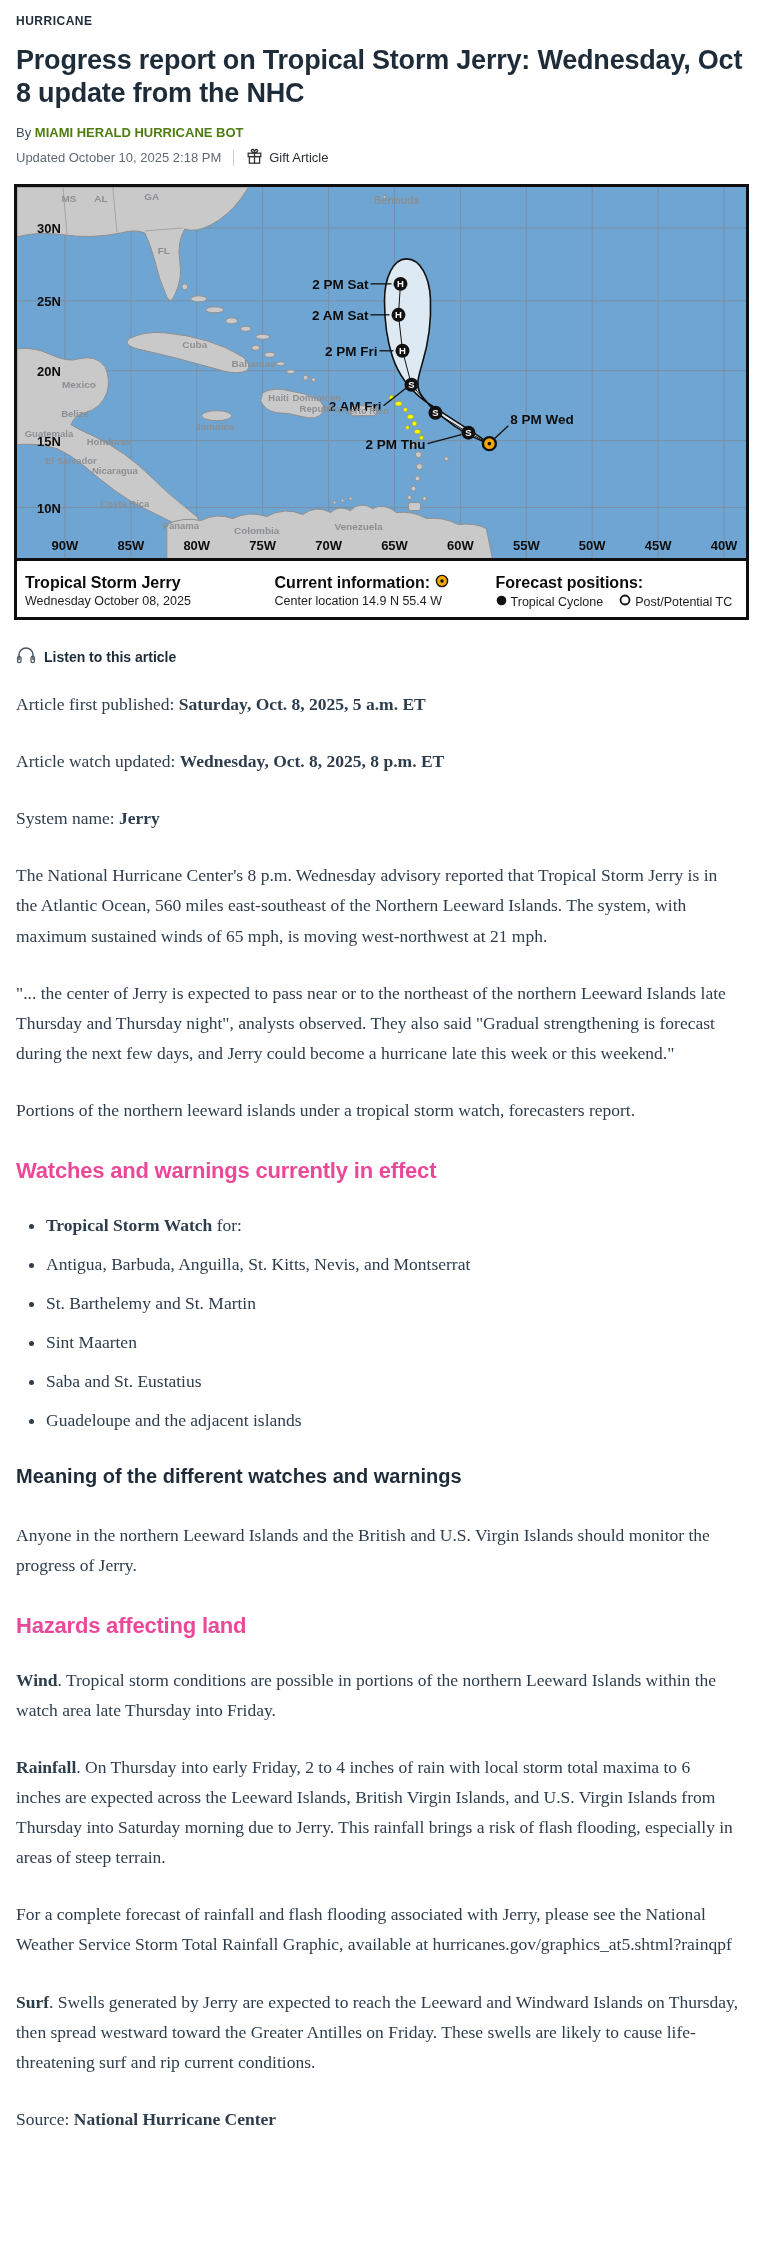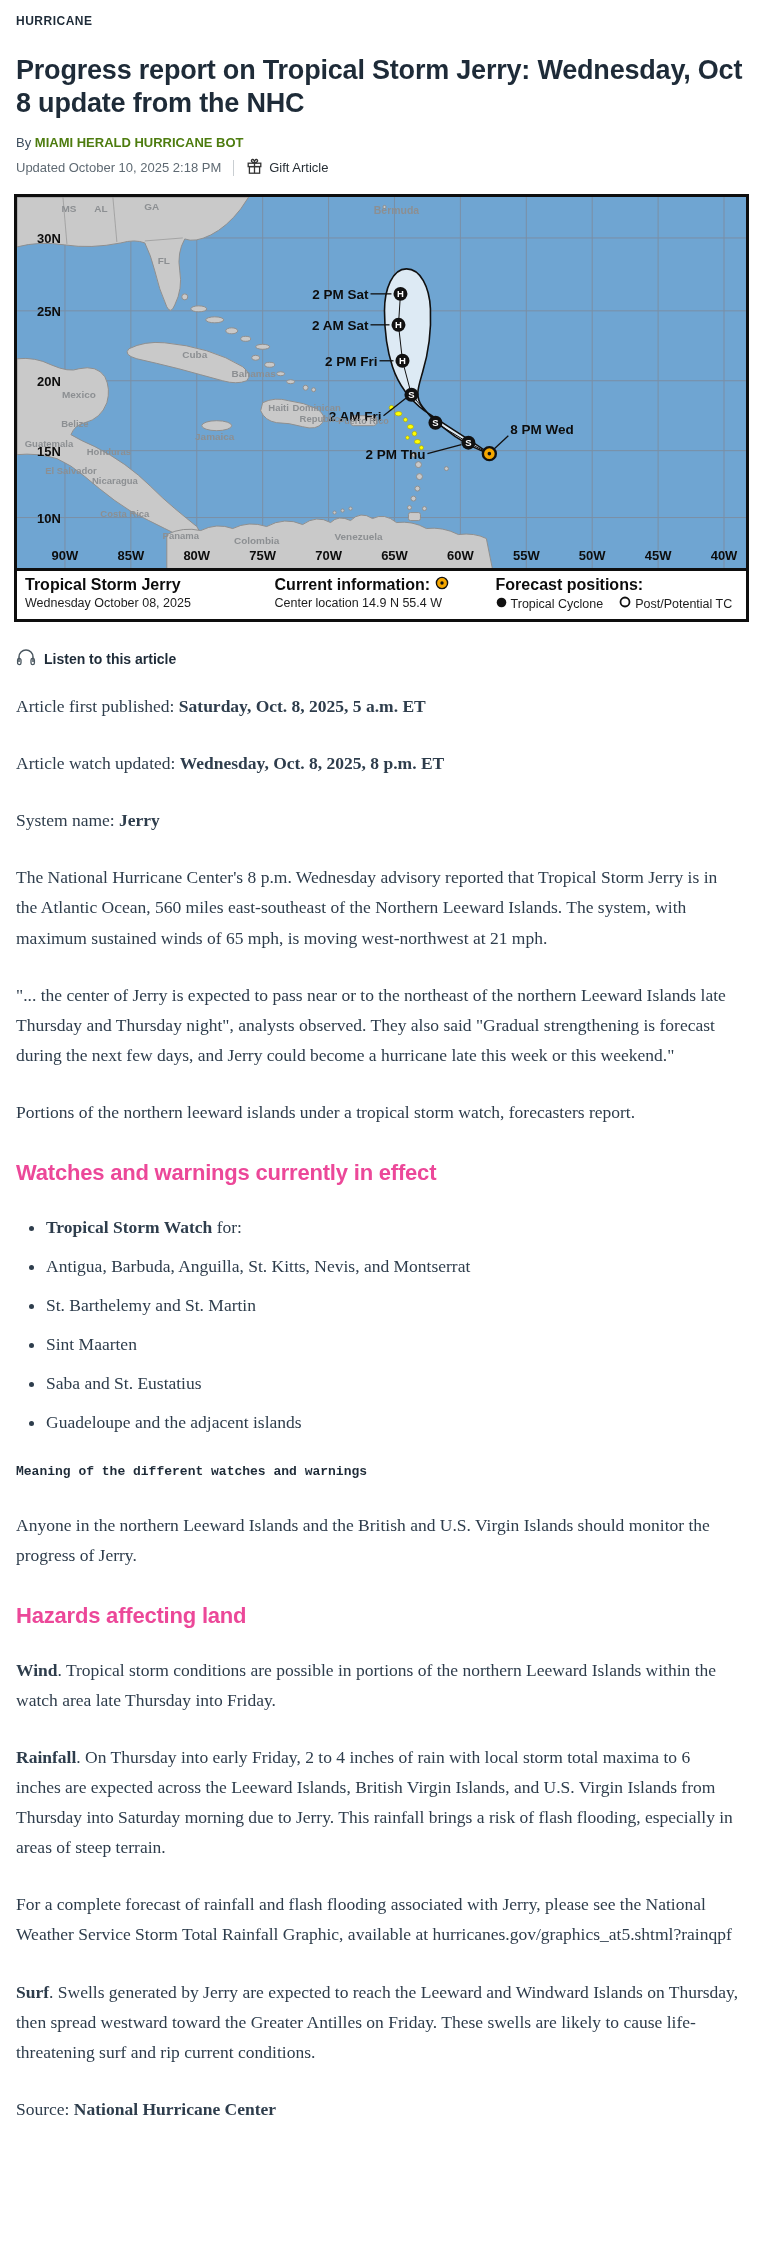--- a/index.html
+++ b/index.html
@@ -1,49 +1,49 @@
 <!DOCTYPE html>
 <html><head>
 <meta charset="utf-8">
 <style>
   html,body{margin:0;padding:0;background:#ffffff;}
   body{width:763px;font-family:"Liberation Sans",sans-serif;color:#1e2b38;}
   .page{width:763px;overflow:hidden;}
 
   
   .kicker{margin:14px 16px 10px;font-size:12px;font-weight:bold;letter-spacing:.5px;color:#1e2b38;text-decoration:none;display:inline-block;}
-  h1.title{margin:16px 16px 14px;font-size:27px;line-height:1.24;font-weight:bold;color:#1e2b38;letter-spacing:-.2px;}
+  h1.title{margin:6px 16px 14px;font-size:27px;line-height:1.24;font-weight:bold;color:#1e2b38;letter-spacing:-.2px;}
   .byline{margin:0 16px 8px;font-size:13px;color:#3e4e5e;}
   .byline b{color:#4d7c0f;}
   .meta-row{margin:0 16px 16px;display:flex;align-items:center;font-size:13px;color:#5f6a73;}
   .meta-sep{width:1px;height:16px;background:#c9ced2;margin:0 12px;}
   .gift-btn{display:flex;align-items:center;gap:6px;color:#272f36;cursor:pointer;background:none;border:none;font-size:13px;font-family:"Liberation Sans",sans-serif;padding:0;}
 
   
   .map-wrap{margin:4px 14px 26px;border:3px solid #0e0e0e;}
   .map-svg{display:block;width:100%;height:auto;background:#6fa5d2;}
-  .map-legend{display:flex;border-top:3px solid #0e0e0e;background:#ffffff;padding:4px 8px 6px;align-items:flex-start;}
+  .map-legend{display:flex;border-top:3px solid #0e0e0e;background:#ffffff;padding:12px 8px 6px;align-items:flex-start;}
   .leg-col{line-height:1.25;}
   .leg-col.c1{flex:0 0 35%;}
   .leg-col.c2{flex:0 0 31%;}
   .leg-col.c3{flex:1;}
   .leg-title{font-size:16px;font-weight:bold;color:#0c0c0c;display:flex;align-items:center;gap:5px;}
   .leg-sub{font-size:12.5px;color:#1c1c1c;margin-top:1px;display:flex;align-items:center;gap:4px;flex-wrap:wrap;}
   .leg-sub .gap{width:8px;display:inline-block;}
 
   
   .listen-row{margin:0 16px 22px;display:flex;align-items:center;gap:8px;font-size:14px;font-weight:bold;color:#1e2b38;cursor:pointer;}
 
   
   .article{margin:0 24px 0 16px;font-family:"Liberation Serif","DejaVu Serif",serif;font-size:17.5px;line-height:1.72;color:#2e3d4c;}
   .article p{margin:0 0 27px;}
   .article h2{font-family:"Liberation Sans",sans-serif;font-size:22px;color:#ec4899;margin:18px 0 20px;letter-spacing:-.2px;}
   .article ul{margin:0 0 24px;padding-left:30px;}
   .article li{margin:0 0 9px;}
-  .subhead-link{font-family:Liberation Mono, monospace;font-size:13px;font-weight:bold;color:#1e2b38;margin:0 0 26px;cursor:pointer;}
+  .subhead-link{font-family:Liberation Sans, sans-serif;font-size:20px;font-weight:bold;color:#1e2b38;margin:0 0 26px;cursor:pointer;}
   .source-line{margin-bottom:22px;}
 
   
   .geo-lbl{font-family:"Liberation Sans",sans-serif;fill:#8c8f92;font-weight:bold;}
   .axis-lbl{font-family:"Liberation Sans",sans-serif;fill:#0d0d0d;font-weight:bold;font-size:13px;}
   .time-lbl{font-family:"Liberation Sans",sans-serif;fill:#0d0d0d;font-weight:bold;font-size:13.5px;}
   .mk-lbl{font-family:"Liberation Sans",sans-serif;fill:#ffffff;font-weight:bold;font-size:9.5px;}
 </style>
 </head>
 <body>

